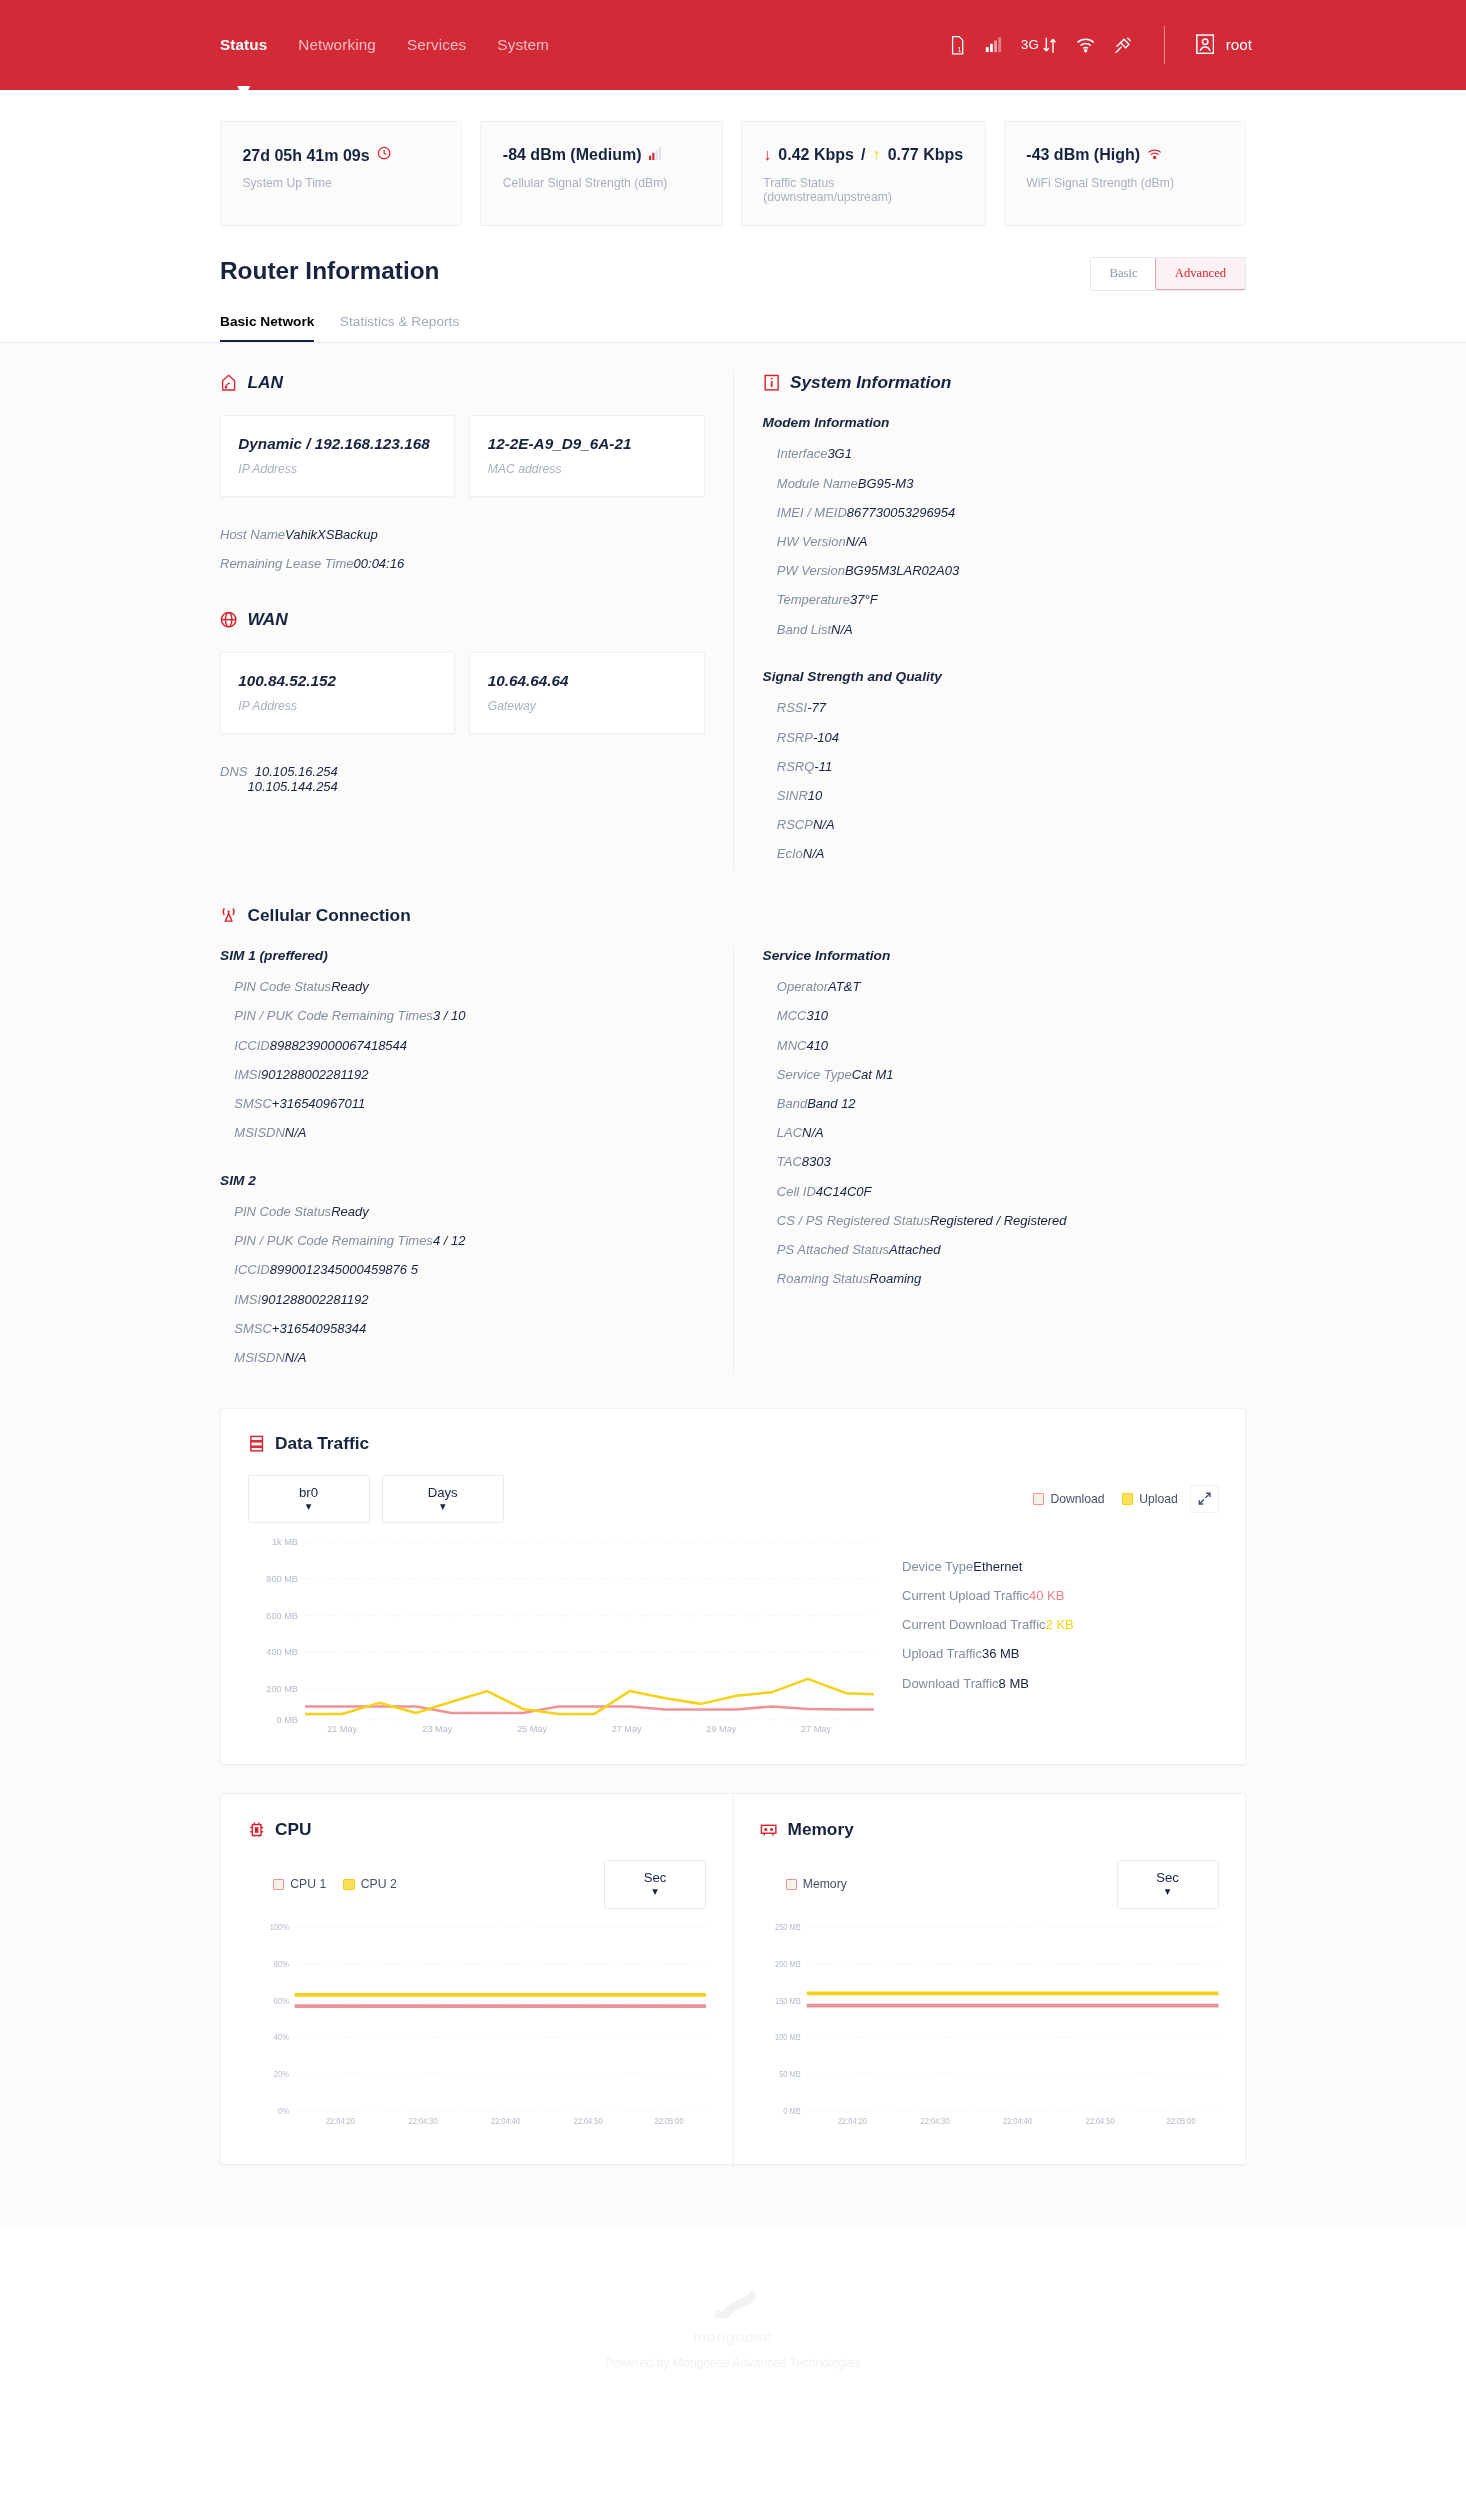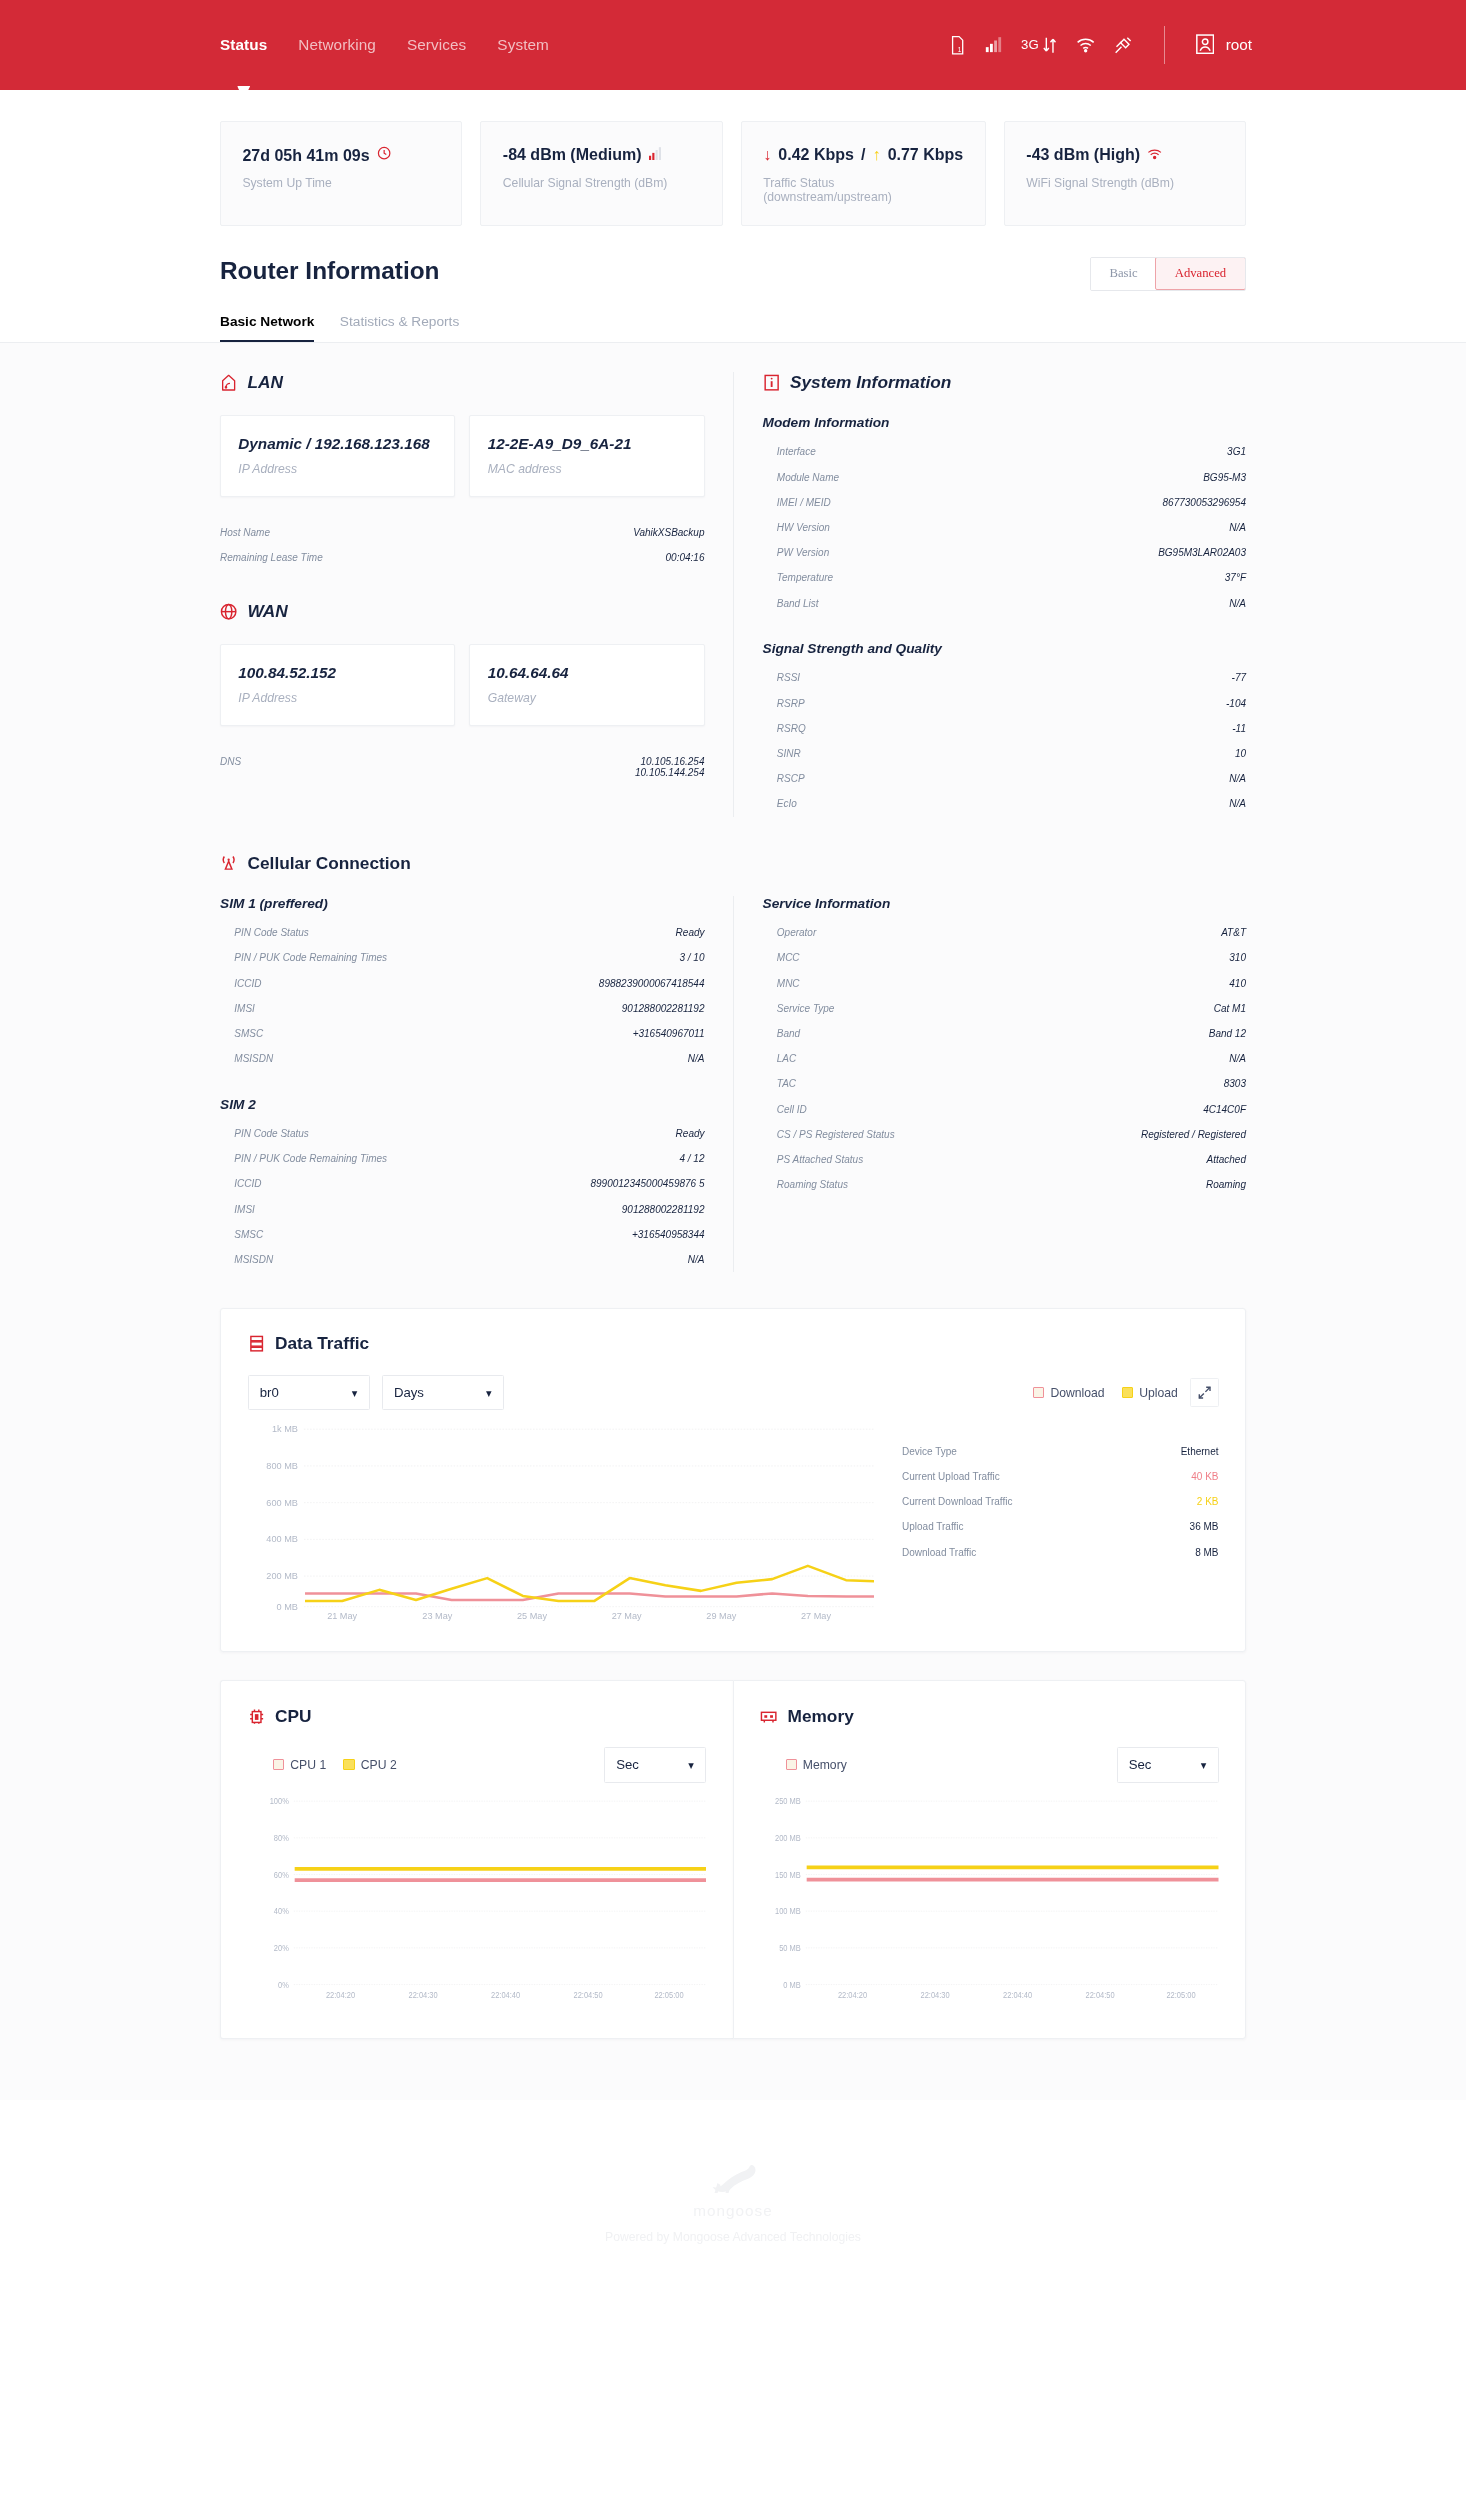--- a/index.html
+++ b/index.html
@@ -172,24 +172,24 @@
     border-radius: 2px;
     padding: 18.3px 17.3px 20.4px 17.3px;
     box-shadow: 0 1px 2px rgba(20,30,60,.035);
     min-height: 74px;
   }
   .kv-card-val { font-size: 15.3px; font-weight: bold; color: #17233f; white-space: nowrap; }
   .kv-card-lbl { font-size: 12.2px; color: #a9b0bf; margin-top: 9.2px; }
 
   .row {
     display: flex;
-    justify-content: space-between;
+    justify-content: flex-start;
     align-items: flex-start;
     padding: 7.1px 0;
-    font-size: 10px;
+    font-size: 13px;
   }
   .row .k { color: #828d9f; }
   .row .v { color: #17233f; text-align: right; white-space: pre-line; }
   .row.indent { padding-left: 14.3px; }
 
   .sub-title {
     font-size: 13.7px;
     color: #17233f;
     font-weight: bold;
     margin: 17.3px 0 9.2px 0;
@@ -223,23 +223,24 @@
   }
   .select {
     border: 0.5px solid #e8eaee;
     border-radius: 1.5px;
     background: #fff;
     font-size: 13.2px;
     color: #17233f;
     padding: 9.2px 11.2px;
     min-width: 122px;
     display: flex;
-    align-items: flex-end;
+    align-items: center;
     justify-content: space-between;
     cursor: pointer;
+    flex-direction: column;
   }
   .chev { font-size: 11.2px; color: #17233f; }
   .legend { display: flex; align-items: center; gap: 17.3px; }
   .legend-item { display: flex; align-items: center; gap: 6.1px; font-size: 12.2px; color: #46506a; cursor: pointer; }
   .sw { width: 11.2px; height: 11.2px; border-radius: 1px; display: inline-block; }
   .sw.dl { background: #faf4e6; border: 1.5px solid #ef9199; }
   .sw.ul { background: #fae05a; border: 1.5px solid #f6d117; }
   .expand-btn {
     width: 28.5px; height: 28.5px;
     border: 0.5px solid #eef0f3;

